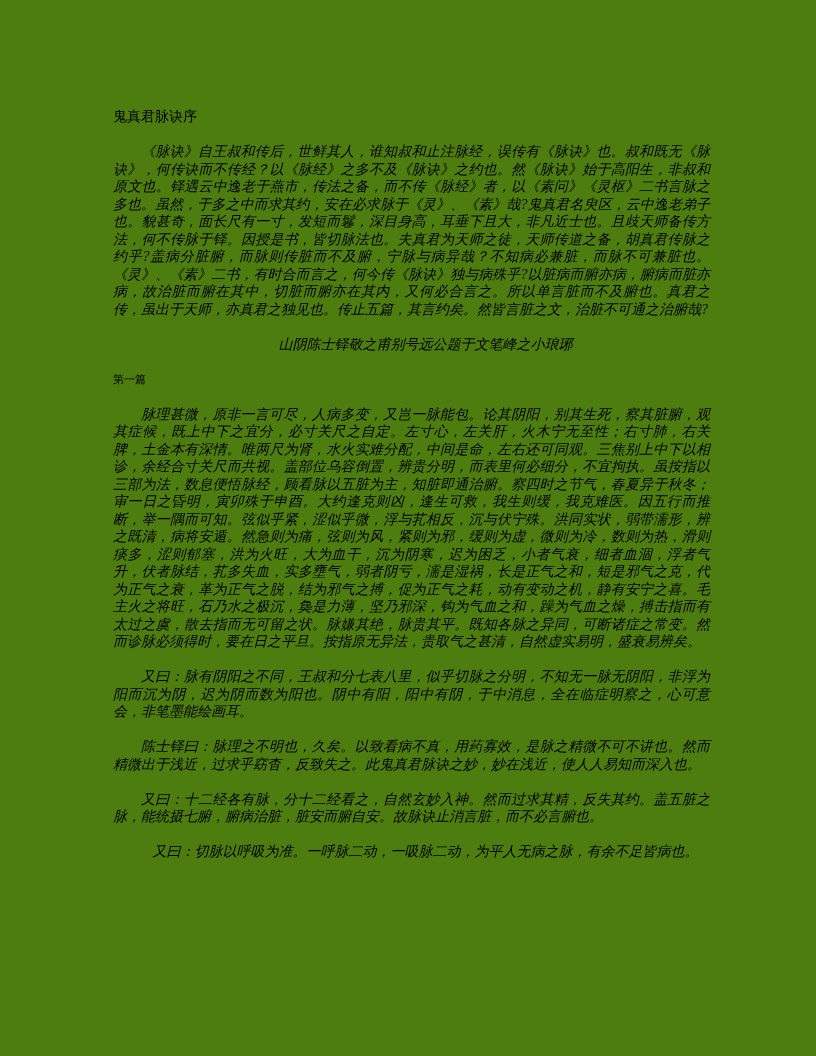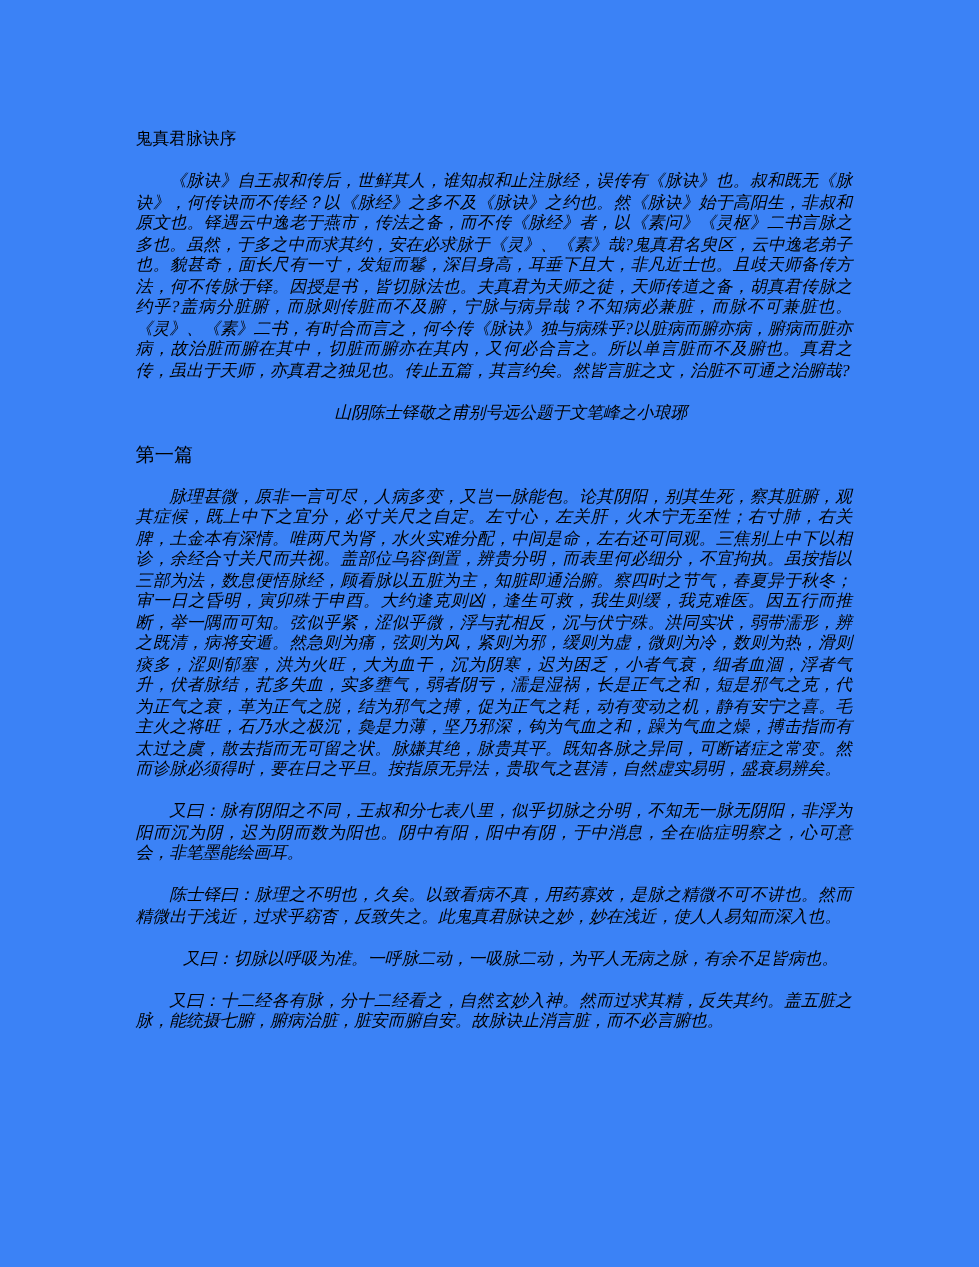--- a/index.html
+++ b/index.html
@@ -9,35 +9,35 @@
   }
   body {
     width: 816px;
     height: 1056px;
     overflow: hidden;
   }
   .page {
     box-sizing: border-box;
     width: 816px;
     height: 1056px;
-    background: #3b82f6;
+    background: #4d7c0f;
     color: #000000;
     padding: 108px 106px 6px 113px;
     font-family: "Liberation Serif", "DejaVu Serif", serif;
     font-size: 14px;
     line-height: 17.5px;
   }
   .doc-title {
     font-size: 14px;
     font-weight: normal;
     margin: 0 0 17.5px 0;
     text-align: left;
   }
   .section-heading {
-    font-size: 16px;
+    font-size: 11px;
     font-weight: normal;
     margin: 0 0 17.5px 0;
     text-align: left;
   }
   .para {
     margin: 0 0 17.5px 0;
     text-indent: 2em;
     text-align: justify;
     text-justify: inter-ideograph;
     word-break: normal;
@@ -59,17 +59,17 @@
   <p class="para single-line">山阴陈士铎敬之甫别号远公题于文笔峰之小琅琊</p>
 
   <div class="section-heading">第一篇</div>
 
   <p class="para">脉理甚微，原非一言可尽，人病多变，又岂一脉能包。论其阴阳，别其生死，察其脏腑，观其症候，既上中下之宜分，必寸关尺之自定。左寸心，左关肝，火木宁无至性；右寸肺，右关脾，土金本有深情。唯两尺为肾，水火实难分配，中间是命，左右还可同观。三焦别上中下以相诊，余经合寸关尺而共视。盖部位乌容倒置，辨贵分明，而表里何必细分，不宜拘执。虽按指以三部为法，数息便悟脉经，顾看脉以五脏为主，知脏即通治腑。察四时之节气，春夏异于秋冬；审一日之昏明，寅卯殊于申酉。大约逢克则凶，逢生可救，我生则缓，我克难医。因五行而推断，举一隅而可知。弦似乎紧，涩似乎微，浮与芤相反，沉与伏宁殊。洪同实状，弱带濡形，辨之既清，病将安遁。然急则为痛，弦则为风，紧则为邪，缓则为虚，微则为冷，数则为热，滑则痰多，涩则郁塞，洪为火旺，大为血干，沉为阴寒，迟为困乏，小者气衰，细者血涸，浮者气升，伏者脉结，芤多失血，实多壅气，弱者阴亏，濡是湿祸，长是正气之和，短是邪气之克，代为正气之衰，革为正气之脱，结为邪气之搏，促为正气之耗，动有变动之机，静有安宁之喜。毛主火之将旺，石乃水之极沉，㚟是力薄，坚乃邪深，钩为气血之和，躁为气血之燥，搏击指而有太过之虞，散去指而无可留之状。脉嫌其绝，脉贵其平。既知各脉之异同，可断诸症之常变。然而诊脉必须得时，要在日之平旦。按指原无异法，贵取气之甚清，自然虚实易明，盛衰易辨矣。</p>
 
   <p class="para">又曰：脉有阴阳之不同，王叔和分七表八里，似乎切脉之分明，不知无一脉无阴阳，非浮为阳而沉为阴，迟为阴而数为阳也。阴中有阳，阳中有阴，于中消息，全在临症明察之，心可意会，非笔墨能绘画耳。</p>
 
   <p class="para">陈士铎曰：脉理之不明也，久矣。以致看病不真，用药寡效，是脉之精微不可不讲也。然而精微出于浅近，过求乎窈杳，反致失之。此鬼真君脉诀之妙，妙在浅近，使人人易知而深入也。</p>
 
+  <p class="para">又曰：十二经各有脉，分十二经看之，自然玄妙入神。然而过求其精，反失其约。盖五脏之脉，能统摄七腑，腑病治脏，脏安而腑自安。故脉诀止消言脏，而不必言腑也。</p>
+
   <p class="para single-line">又曰：切脉以呼吸为准。一呼脉二动，一吸脉二动，为平人无病之脉，有余不足皆病也。</p>
-
-  <p class="para">又曰：十二经各有脉，分十二经看之，自然玄妙入神。然而过求其精，反失其约。盖五脏之脉，能统摄七腑，腑病治脏，脏安而腑自安。故脉诀止消言脏，而不必言腑也。</p>
 
 </div>
 
 </body></html>

